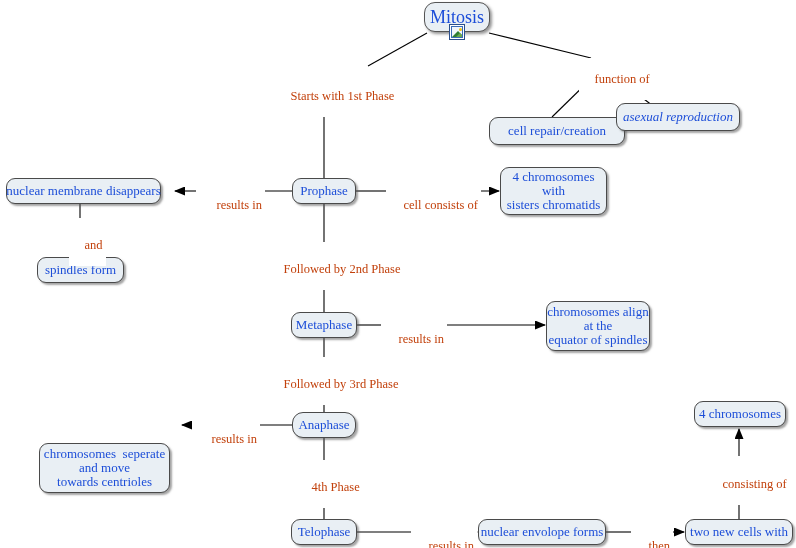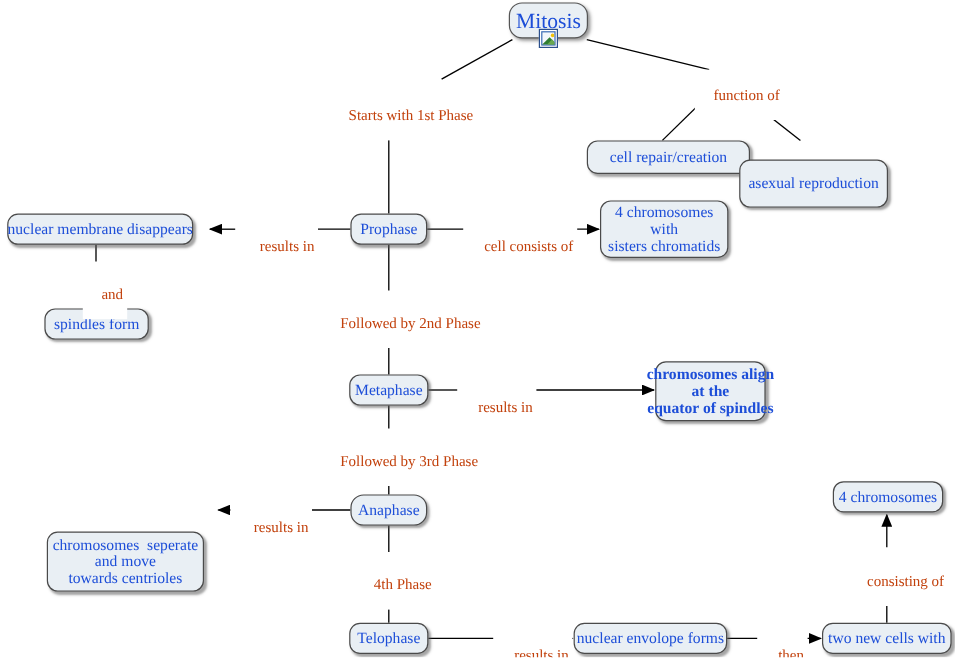--- a/index.html
+++ b/index.html
@@ -174,21 +174,21 @@
       <div class="sun"></div>
       <div class="hill"></div>
       <div class="hill2"></div>
     </div>
   </div>
 
   <div class="node" style="left:489px; top:117px; width:136px; height:28px;">
     <span>cell repair/creation</span>
   </div>
 
-  <div class="node" style="left:616px; top:133px; width:124px; height:40px;">
+  <div class="node" style="left:616px; top:103px; width:124px; height:28px;font-style:italic;">
     <span>asexual reproduction</span>
   </div>
 
   <div class="node" style="left:292px; top:178px; width:64px; height:26px;">
     <span>Prophase</span>
   </div>
 
   <div class="node" style="left:6px; top:178px; width:155px; height:26px;">
     <span>nuclear membrane disappears</span>
   </div>
@@ -200,21 +200,21 @@
   <div class="node" style="left:500px; top:167px; width:107px; height:48px;">
     <span>4 chromosomes
 with
 sisters chromatids</span>
   </div>
 
   <div class="node" style="left:291px; top:312px; width:66px; height:26px;">
     <span>Metaphase</span>
   </div>
 
-  <div class="node" style="left:546px; top:301px; width:92px; height:50px;font-weight:bold;">
+  <div class="node" style="left:546px; top:301px; width:104px; height:50px;">
     <span>chromosomes align
 at the
 equator of spindles</span>
   </div>
 
   <div class="node" style="left:292px; top:412px; width:64px; height:26px;border-radius:11px;">
     <span>Anaphase</span>
   </div>
 
   <div class="node" style="left:39px; top:425px; width:131px; height:50px;margin-top:18px;">

